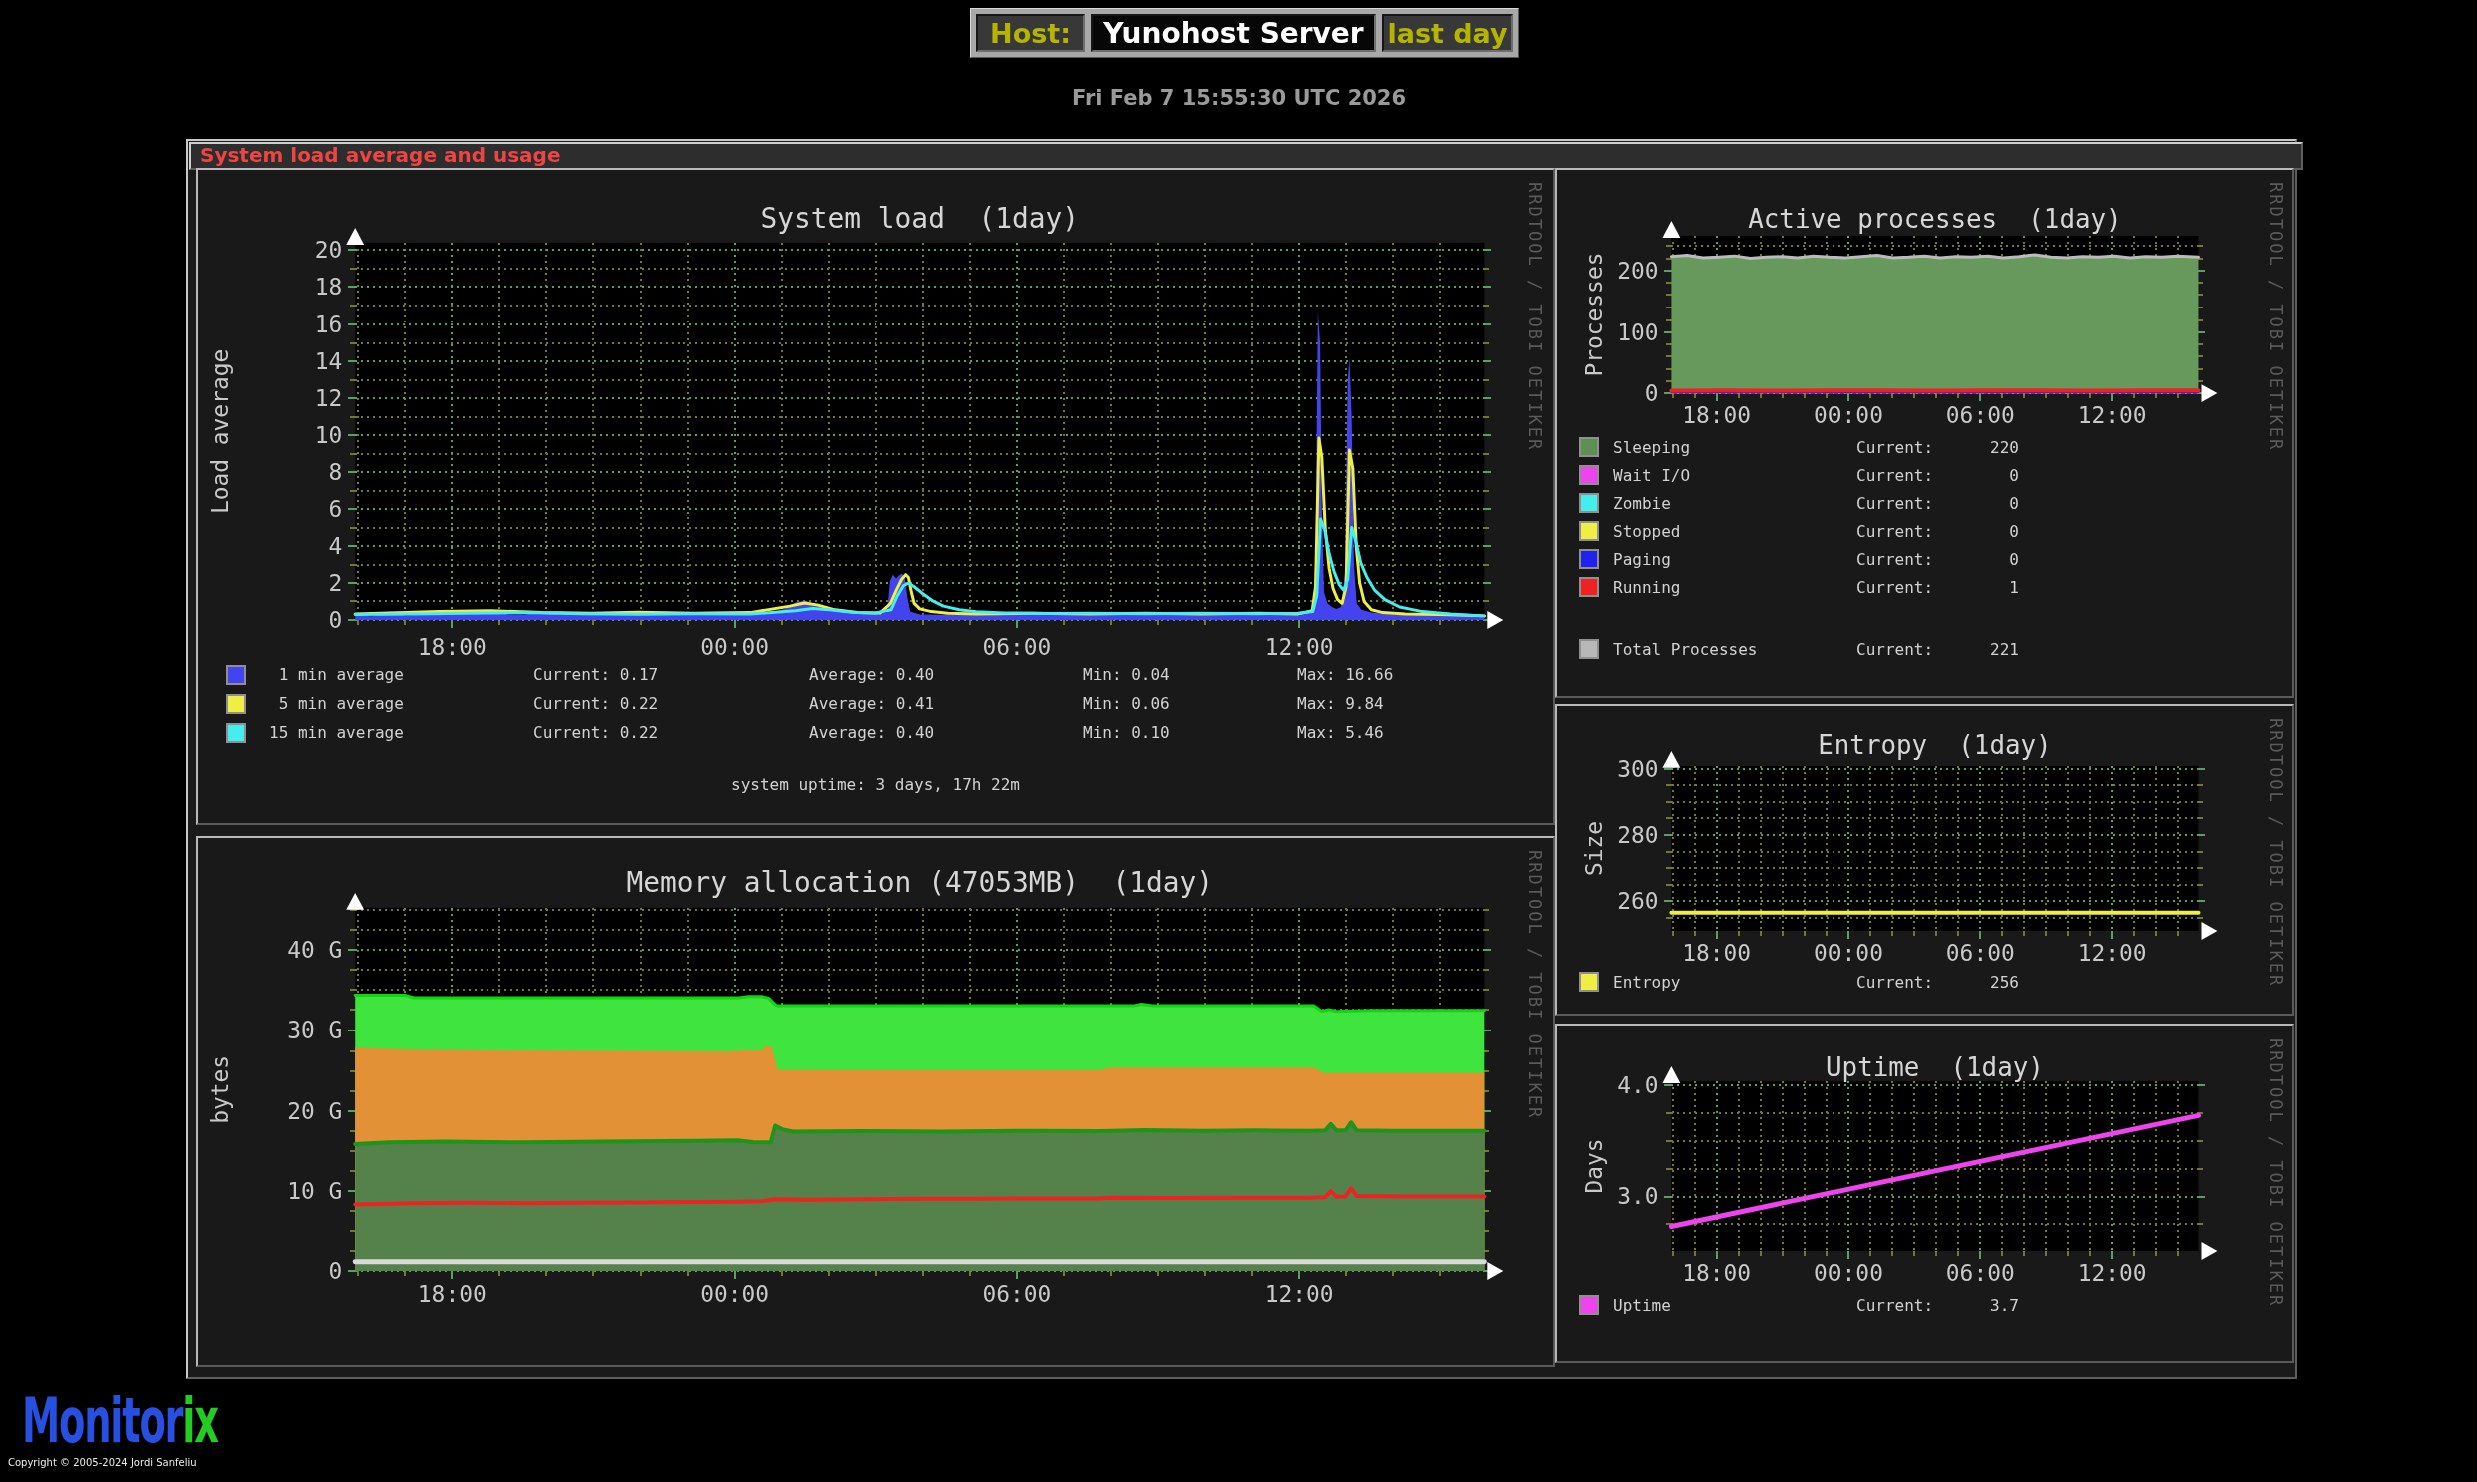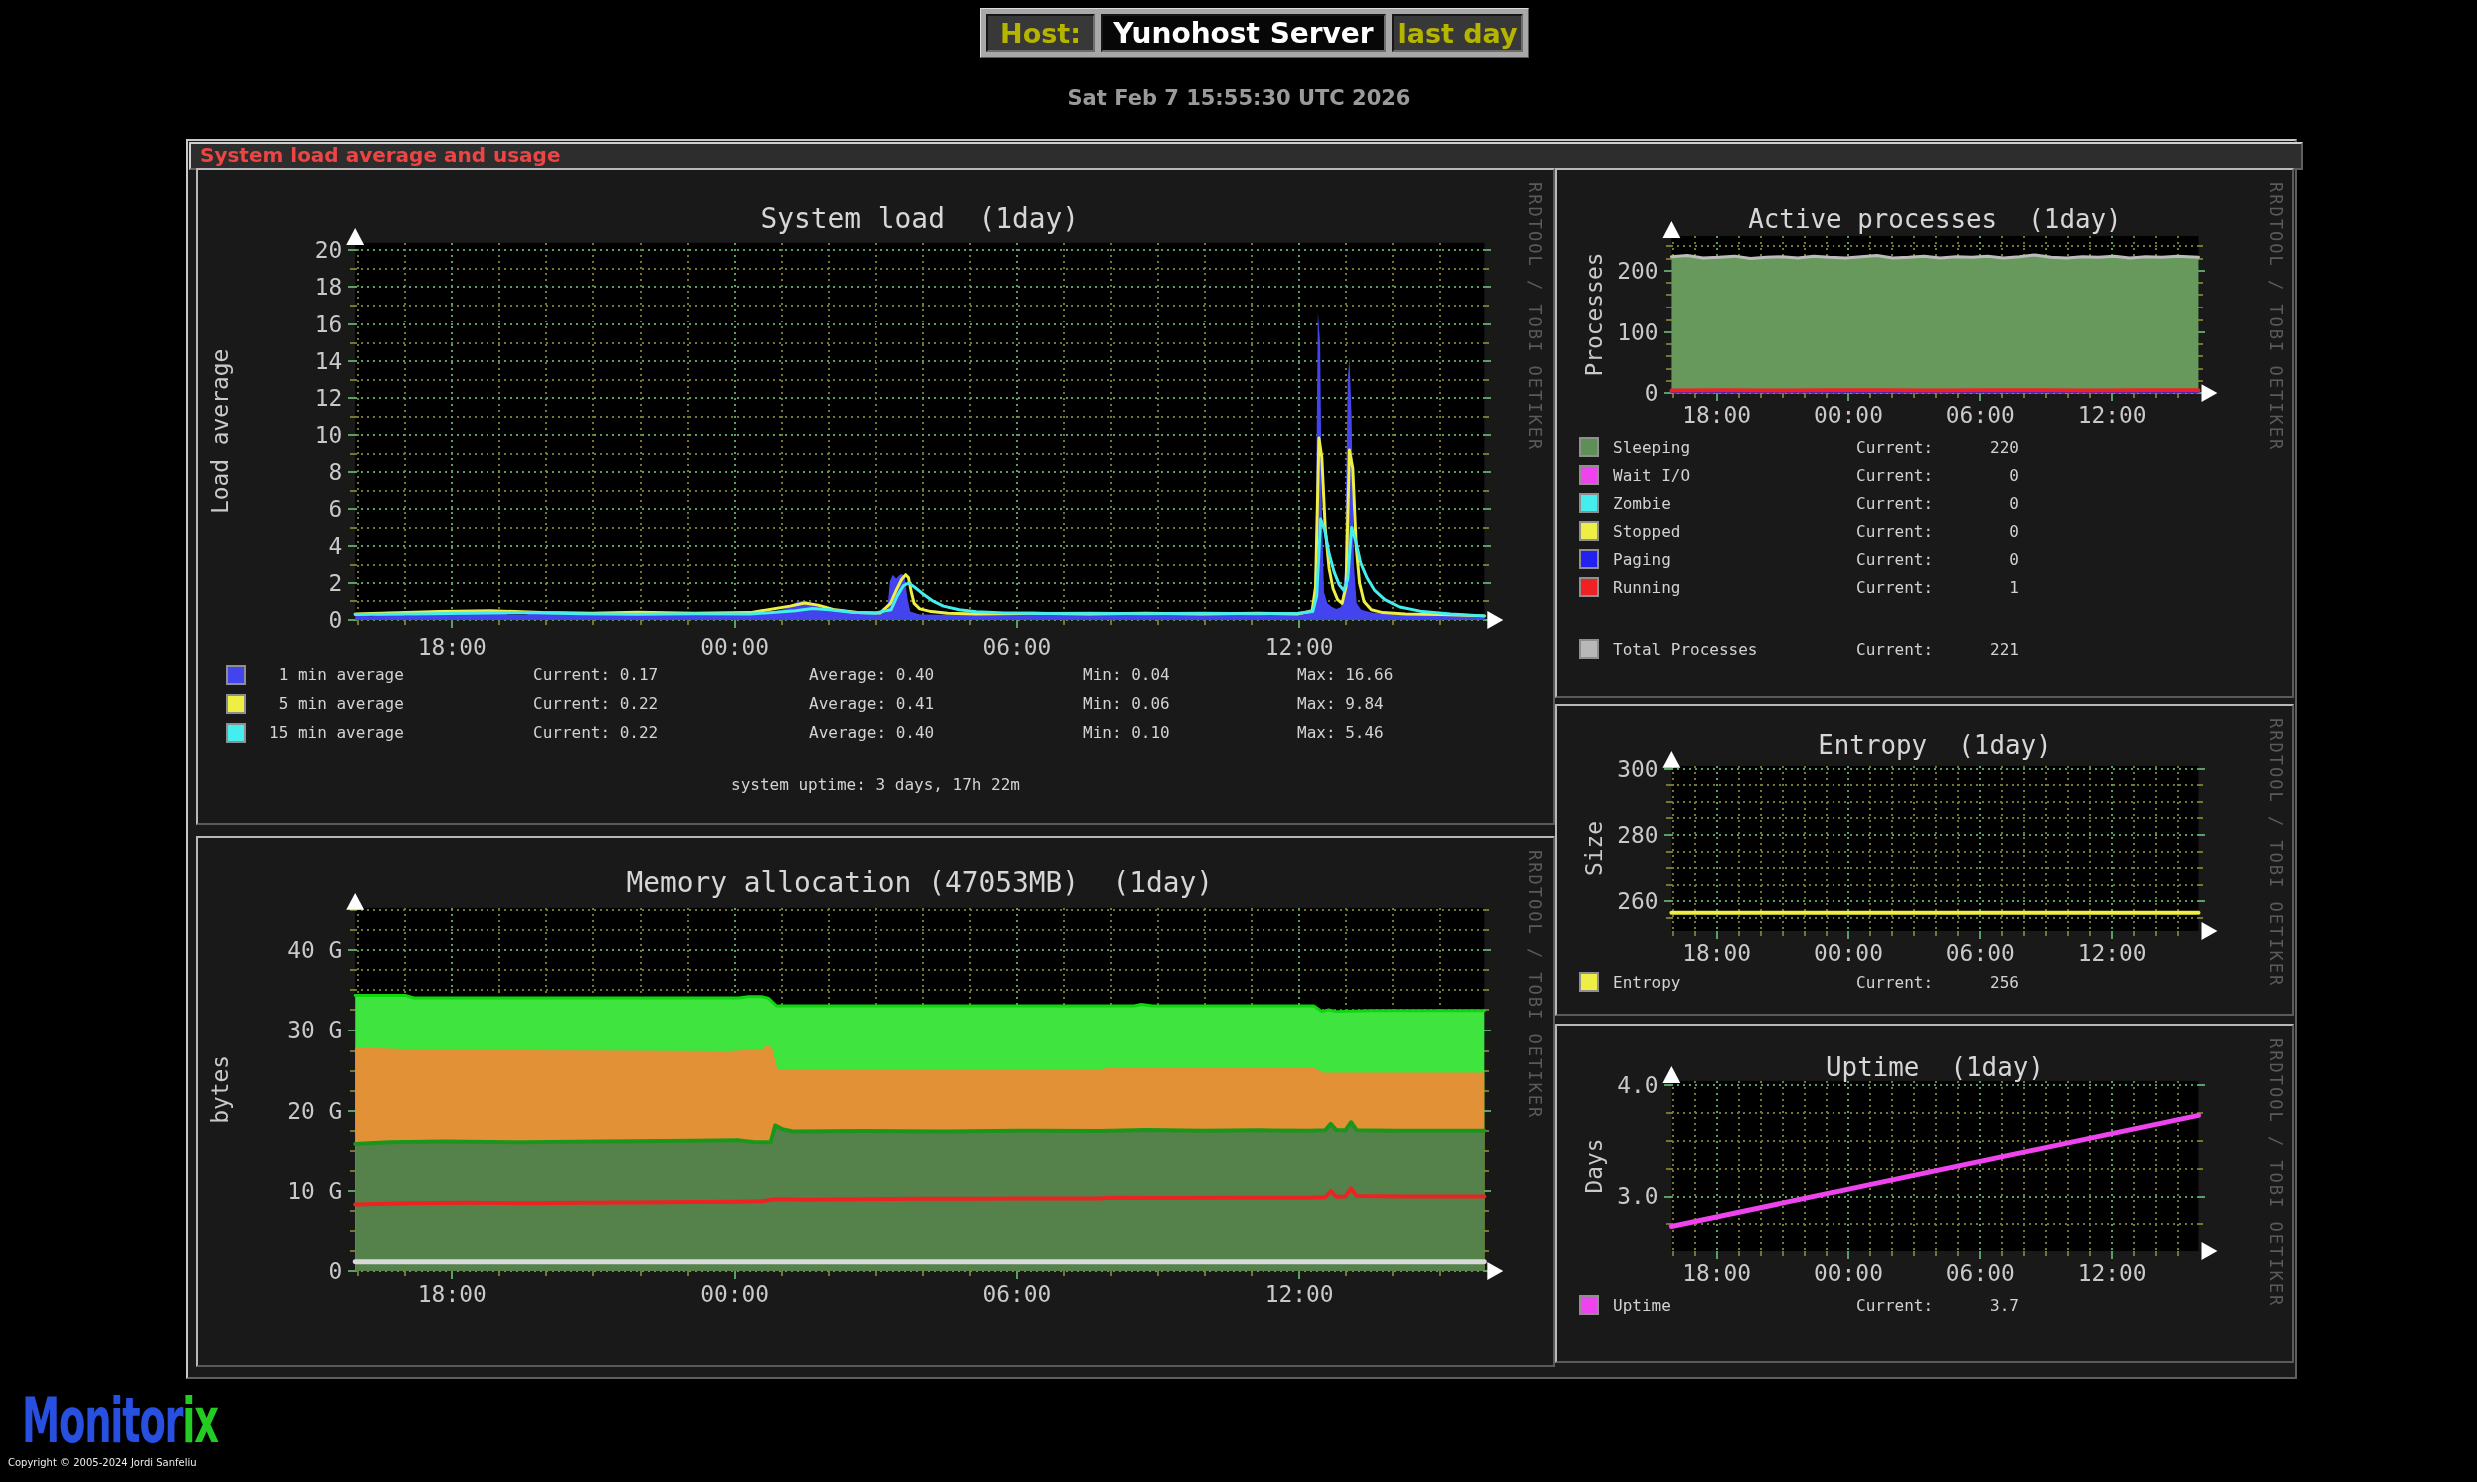--- a/index.html
+++ b/index.html
@@ -1,21 +1,21 @@
 <!DOCTYPE html>
 <html><head>
 <meta charset="utf-8">
 <style>
   html,body{margin:0;padding:0;background:#000;}
   body{width:2478px;height:1483px;position:relative;overflow:hidden;
        font-family:"DejaVu Sans", sans-serif;}
   
   .hostbox{position:absolute;left:970px;top:8px;width:549px;height:50px;
     background:#A8A8A8;border:1px solid #DADADA;border-right-color:#555;border-bottom-color:#555;
-    display:flex;gap:6px;padding:5px;box-sizing:border-box;margin-left:10px;}
+    display:flex;gap:6px;padding:5px;box-sizing:border-box;}
   .hostcell{background:#383838;border:2px solid #6E6E6E;border-top-color:#171717;border-left-color:#171717;
     color:#B5B500;font-weight:bold;font-size:27px;display:flex;align-items:center;justify-content:center;}
   .host-label{width:105px;}
   .host-value{flex:1;background:#070707;color:#FFFFFF;font-size:28px;}
   .host-period{width:127px;}
   .datebar{position:absolute;left:0;top:86px;width:100%;text-align:center;
     color:#9A9A9A;font-weight:bold;font-size:21px;}
   
   .main{position:absolute;left:186px;top:139px;width:2111px;height:1240px;
     background:#1A1A1A;border:2px solid;border-color:#C9C9C9 #5E5E5E #5E5E5E #C9C9C9;box-sizing:border-box;}
@@ -47,21 +47,21 @@
   .copyright{position:absolute;left:8px;top:1457px;color:#EDEDED;font-size:10px;}
 </style>
 </head>
 <body>
 
 <div class="hostbox">
   <div class="hostcell host-label">Host:</div>
   <div class="hostcell host-value">Yunohost Server</div>
   <div class="hostcell host-period">last day</div>
 </div>
-<div class="datebar">Sat Feb 7 15:55:30 UTC 2026</div>
+<div class="datebar">Fri Feb 7 15:55:30 UTC 2026</div>
 
 <div class="main">
   <div class="sectionbar">System load average and usage</div>
 
   <div class="panel" style="left:8px;top:27px;width:1359px;height:657px">
     <svg width="1355" height="498" viewBox="0 0 1362 500">
         <rect x="158" y="73" width="1135" height="379" fill="#000"></rect>
         <line x1="158" y1="433.421568627451" x2="1293" y2="433.421568627451" stroke="#76762E" stroke-width="2" stroke-dasharray="2 4" shape-rendering="crispEdges"></line>
         <line x1="153" y1="433.421568627451" x2="158" y2="433.421568627451" stroke="#76762E" stroke-width="2" shape-rendering="crispEdges"></line>
         <line x1="1293" y1="433.421568627451" x2="1298" y2="433.421568627451" stroke="#76762E" stroke-width="2" shape-rendering="crispEdges"></line>

